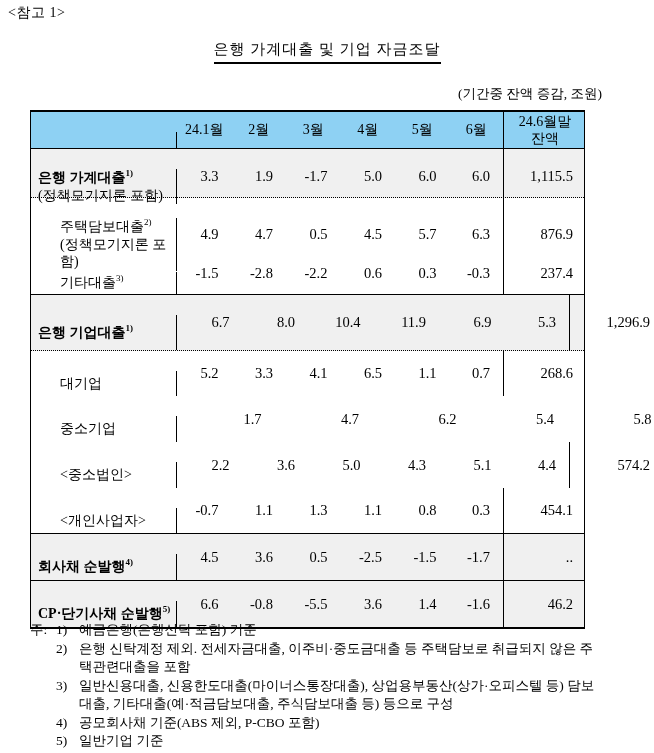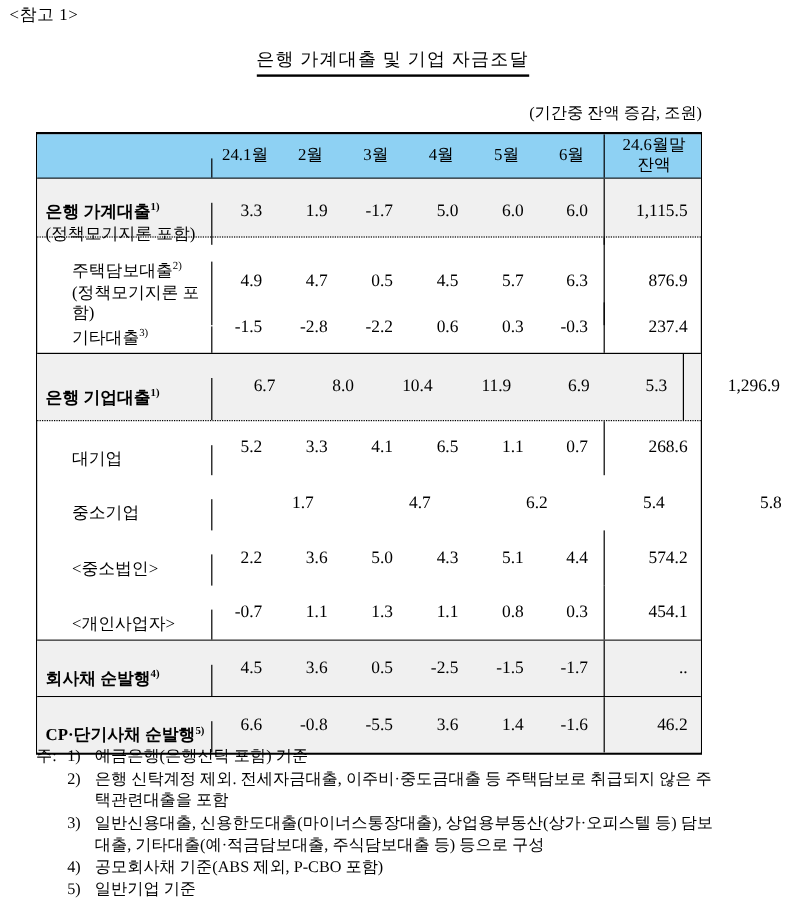--- a/index.html
+++ b/index.html
@@ -7,21 +7,21 @@
     width:654px;height:753px;background:#ffffff;color:#000;
     font-family:"Liberation Serif","DejaVu Serif",serif;
     position:relative;overflow:hidden;
   }
   .ref{position:absolute;left:8px;top:4px;font-size:14px;letter-spacing:.5px;}
   .title-wrap{position:absolute;left:0;top:40px;width:654px;text-align:center;}
   .title{
     display:inline-block;font-size:15px;font-weight:normal;letter-spacing:1px;
     border-bottom:2px solid #000;padding-bottom:3px;
   }
-  .unit-note{position:absolute;right:69px;top:85px;font-size:13.5px;}
+  .unit-note{position:absolute;right:52px;top:85px;font-size:13.5px;}
 
   .table{
     position:absolute;left:30px;top:110px;width:555px;
     border-top:2px solid #000;border-bottom:2px solid #000;
     border-left:1px solid #000;border-right:1px solid #000;
     box-sizing:border-box;
   }
   .t-row{
     display:grid;grid-template-columns:146px repeat(6,54.5px) 82px;
     box-sizing:border-box;
@@ -139,21 +139,21 @@
         <div class="lab-line">중소기업</div>
       </div>
       <div class="t-cell t-num">1.7</div>
       <div class="t-cell t-num">4.7</div>
       <div class="t-cell t-num">6.2</div>
       <div class="t-cell t-num">5.4</div>
       <div class="t-cell t-num">5.8</div>
       <div class="t-cell t-num m6">4.6</div>
       <div class="t-cell t-num">1,028.2</div>
     </div>
-    <div class="t-row" style="height: 46px;">
+    <div class="t-row" style="height: 46px; gap: 11px;">
       <div class="t-cell t-c-label indent">
         <div class="lab-line">&lt;중소법인&gt;</div>
       </div>
       <div class="t-cell t-num">2.2</div>
       <div class="t-cell t-num">3.6</div>
       <div class="t-cell t-num">5.0</div>
       <div class="t-cell t-num">4.3</div>
       <div class="t-cell t-num">5.1</div>
       <div class="t-cell t-num m6">4.4</div>
       <div class="t-cell t-num">574.2</div>

